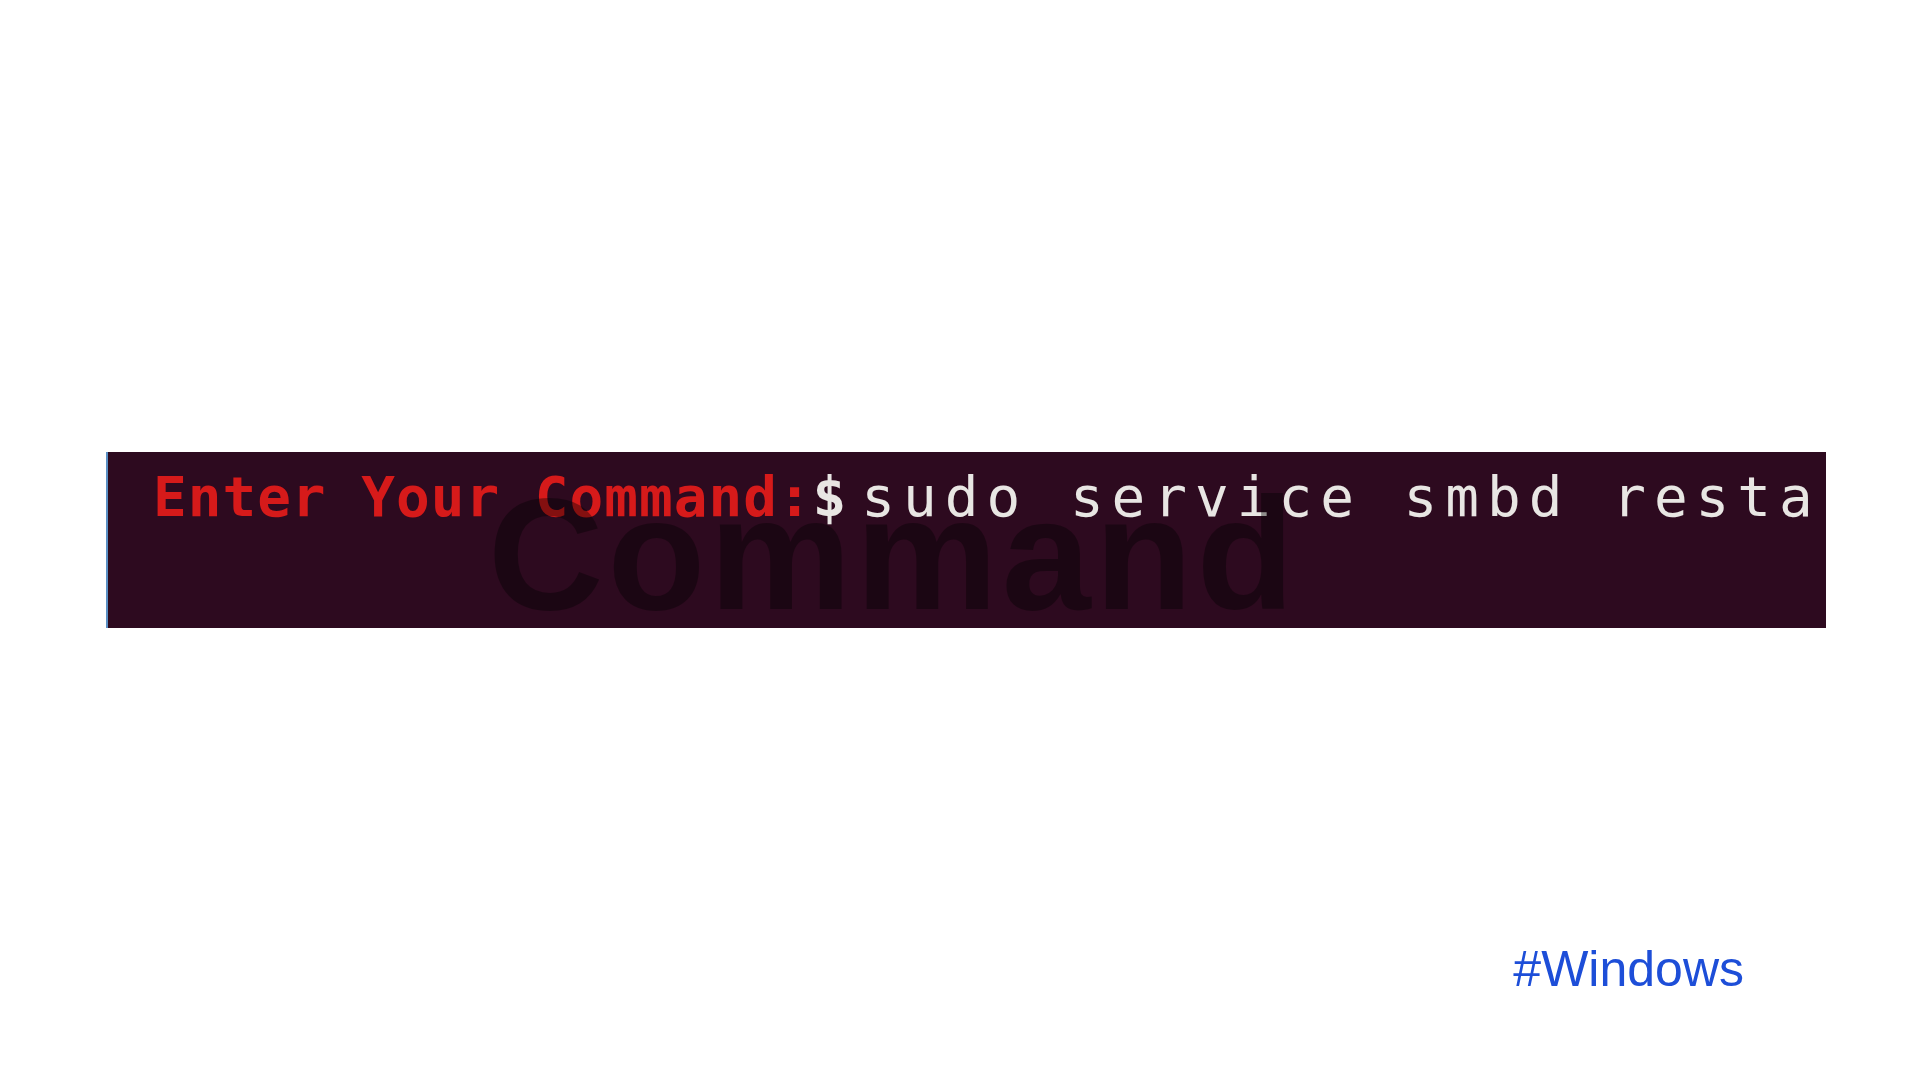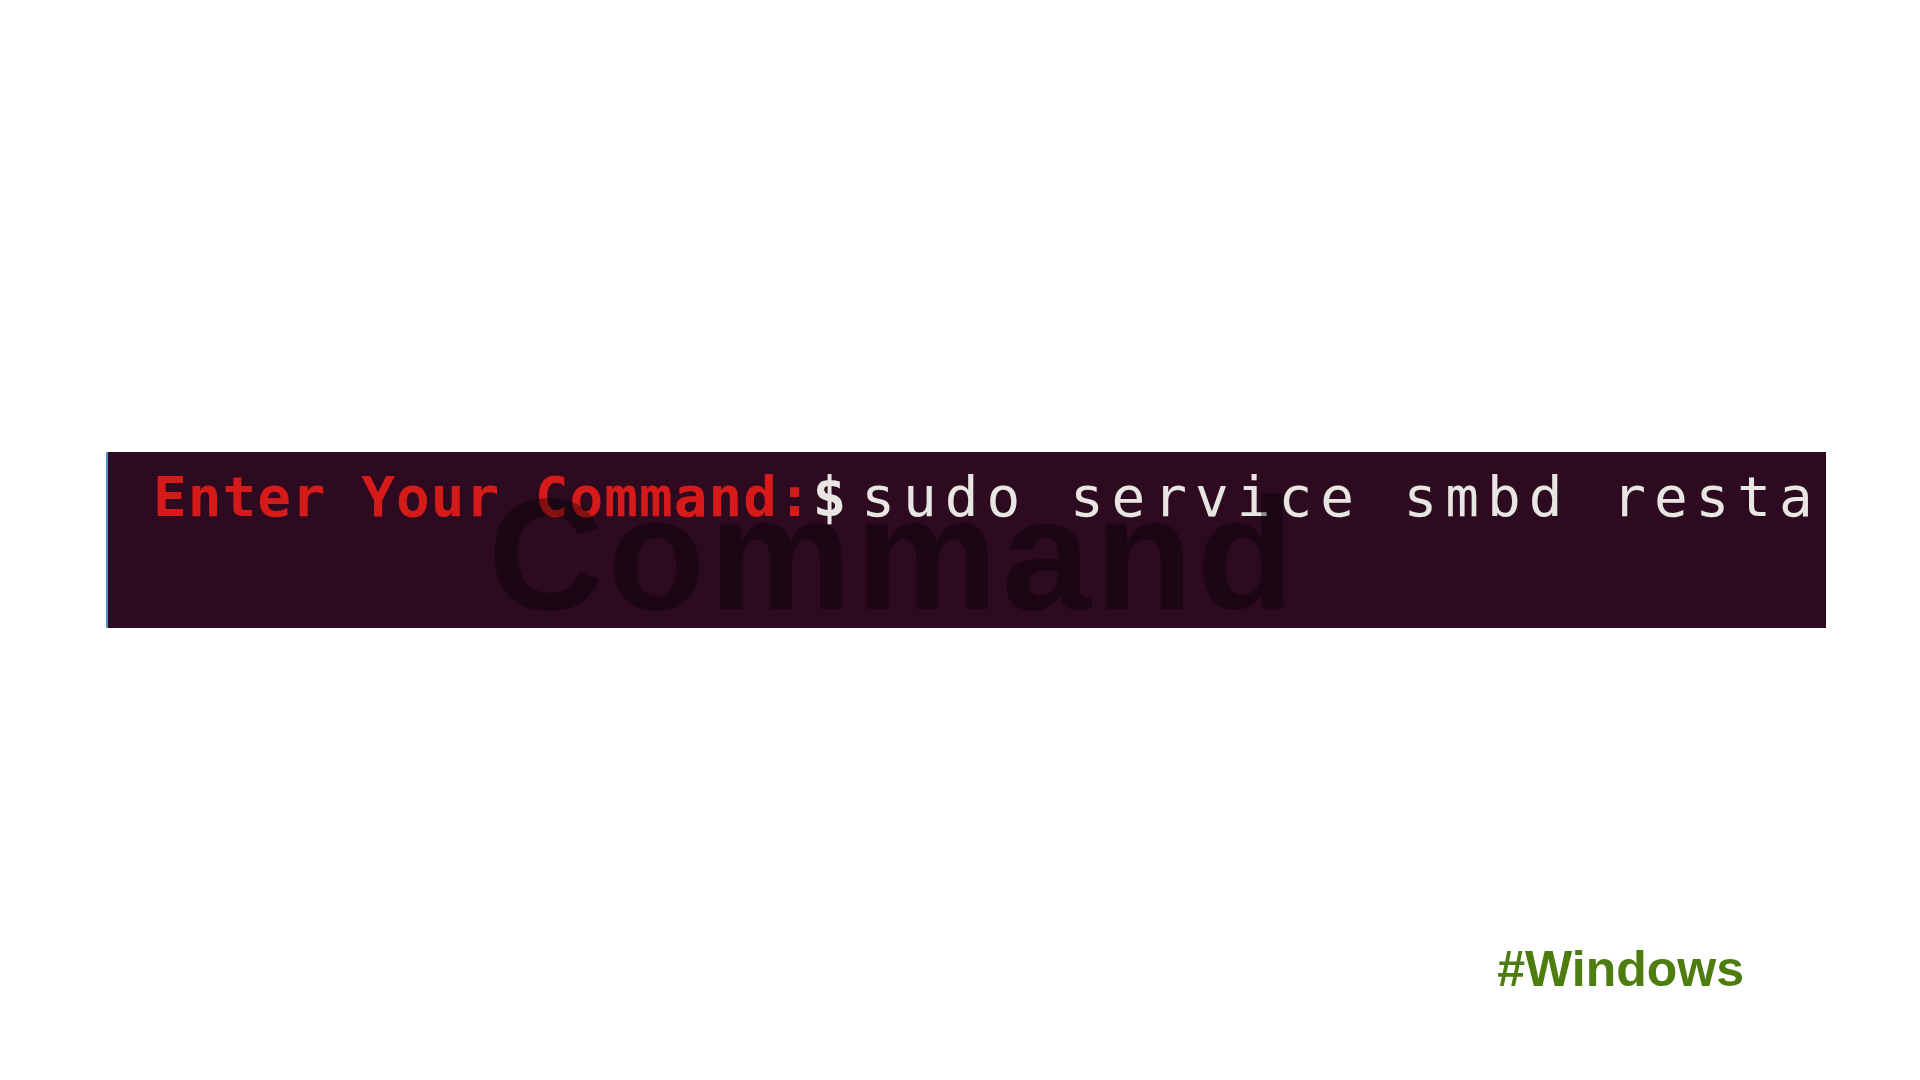--- a/index.html
+++ b/index.html
@@ -57,23 +57,23 @@
       color: rgba(0,0,0,0.38);
       letter-spacing: 4px;
       font-family: Arial, sans-serif;
       pointer-events: none;
       user-select: none;
     }
     .hashtag {
       position: absolute;
       right: 176px;
       bottom: 82px;
-      color: #4d7c0f;
+      color: #1d4ed8;
       font-size: 50px;
-      font-weight: 700;
+      font-weight: 400;
       font-family: "Segoe UI", Arial, sans-serif;
     }
   </style>
 </head>
 <body>
 
 <div class="terminal-window">
   <div class="watermark">Command</div>
   <div class="terminal-line">
     <span class="prompt-label">Enter Your Command:</span><span class="prompt-dollar">$</span><span class="command-text">sudo service smbd restart</span>

